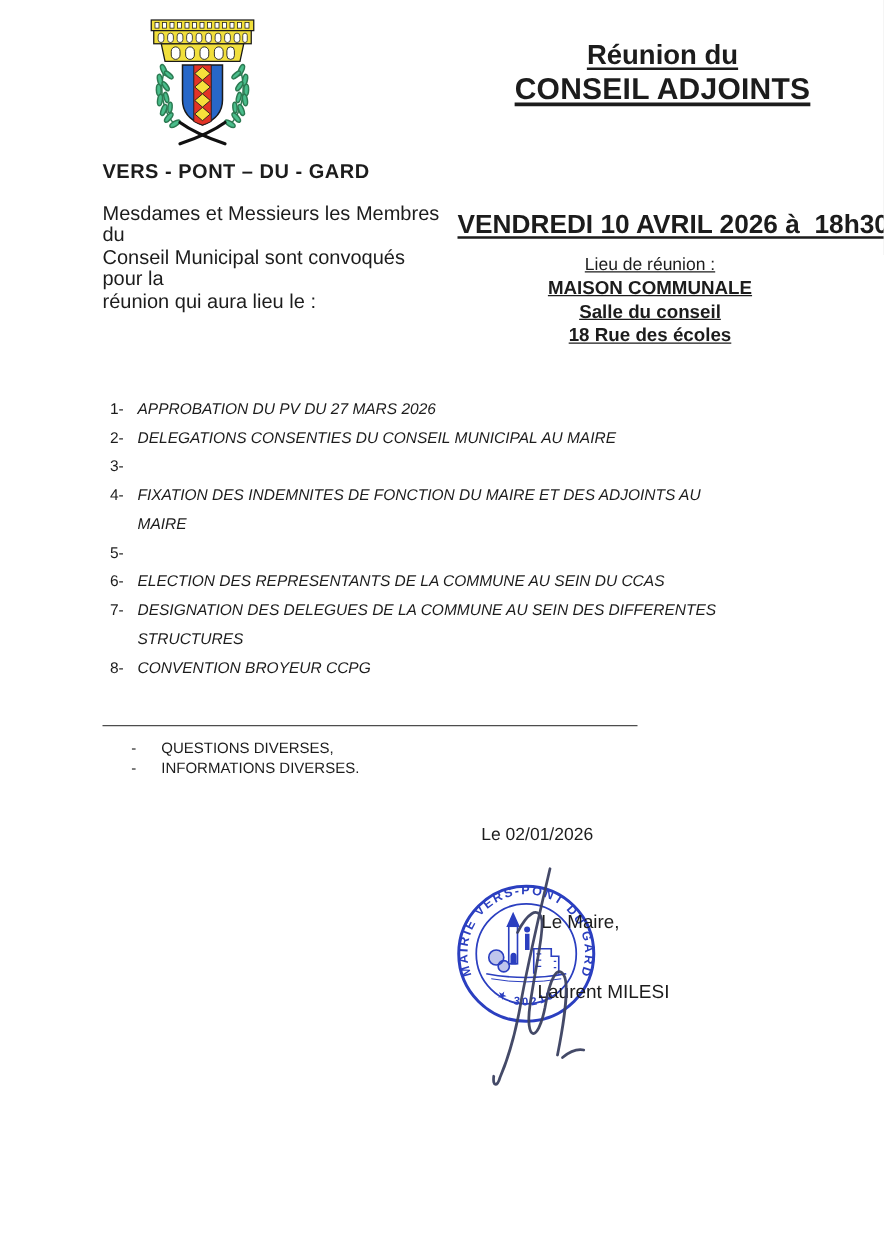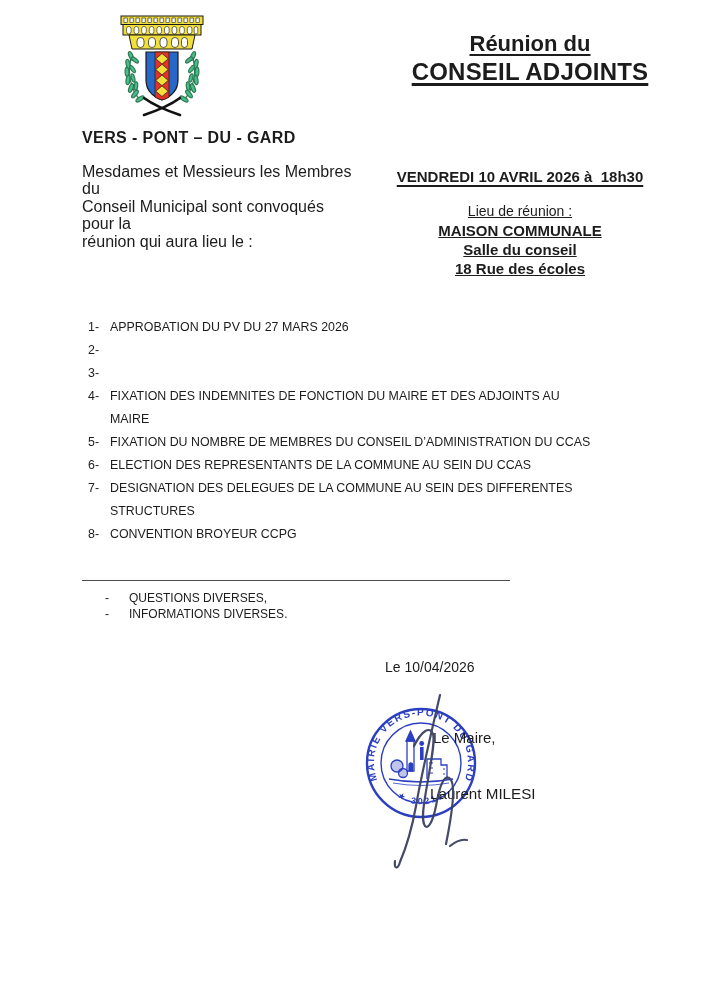--- a/index.html
+++ b/index.html
@@ -16,31 +16,31 @@
 
   
   .coat{left:113px;top:14px;width:98px;height:108px;}
   .commune-name{left:82px;top:129px;font-size:16px;font-weight:bold;letter-spacing:.4px;}
   .intro{left:82px;top:163px;width:272px;font-size:16px;line-height:17.4px;white-space:pre-line;}
 
   .title-block{left:385px;top:31px;width:290px;text-align:center;font-weight:bold;}
   .title-l1{font-size:22px;line-height:26px;text-decoration:underline;text-decoration-thickness:2.4px;text-underline-offset:3px;}
   .title-l2{font-size:24px;line-height:29px;text-decoration:underline;text-decoration-thickness:2.6px;text-underline-offset:3px;letter-spacing:.2px;}
 
-  .datetime{left:366px;top:168px;width:308px;text-align:center;font-size:15px;font-weight:bold;
+  .datetime{left:366px;top:168px;width:308px;text-align:center;font-size:21px;font-weight:bold;
     text-decoration:underline;text-decoration-thickness:1.8px;text-underline-offset:3px;white-space:pre;}
   .place-block{left:366px;top:202px;width:308px;text-align:center;text-decoration:underline;}
   .place-label{font-size:14px;line-height:18px;margin-bottom:1px;}
   .place-line{font-size:15px;font-weight:bold;line-height:19.2px;}
 
   
   .agenda{left:88px;top:316px;width:545px;font-size:12.4px;}
   .agenda-item{display:flex;line-height:23px;}
   .agenda-item .num{flex:0 0 22px;width:22px;}
-  .agenda-item .txt{white-space:pre-wrap;max-width:505px;}
+  .agenda-item .txt{white-space:pre-wrap;max-width:505px;font-style:italic;}
 
   .divider{left:82px;top:580px;width:428px;height:0;border-top:1.4px solid #4d4d4d;}
 
   .misc{left:105px;top:591px;font-size:12px;}
   .misc-item{display:flex;line-height:15.8px;}
   .misc-item .dash{flex:0 0 24px;width:24px;}
 
   
   .sign-date{left:385px;top:659px;font-size:14px;}
   .sign-title{left:433px;top:729px;font-size:15px;z-index:3;}
@@ -163,32 +163,32 @@
     <div class="place-line">18 Rue des écoles</div>
   </div>
 
   <div class="abs agenda">
     <div class="agenda-item">
       <span class="num">1-</span>
       <span class="txt">APPROBATION DU PV DU 27 MARS 2026</span>
     </div>
     <div class="agenda-item">
       <span class="num">2-</span>
+      <span class="txt">DELEGATIONS CONSENTIES DU CONSEIL MUNICIPAL AU MAIRE</span>
     </div>
     <div class="agenda-item">
       <span class="num">3-</span>
     </div>
     <div class="agenda-item">
       <span class="num">4-</span>
       <span class="txt">FIXATION DES INDEMNITES DE FONCTION DU MAIRE ET DES ADJOINTS AU
 MAIRE</span>
     </div>
     <div class="agenda-item">
       <span class="num">5-</span>
-      <span class="txt">FIXATION DU NOMBRE DE MEMBRES DU CONSEIL D’ADMINISTRATION DU CCAS</span>
     </div>
     <div class="agenda-item">
       <span class="num">6-</span>
       <span class="txt">ELECTION DES REPRESENTANTS DE LA COMMUNE AU SEIN DU CCAS</span>
     </div>
     <div class="agenda-item">
       <span class="num">7-</span>
       <span class="txt">DESIGNATION DES DELEGUES DE LA COMMUNE AU SEIN DES DIFFERENTES
 STRUCTURES</span>
     </div>
@@ -204,21 +204,21 @@
     <div class="misc-item">
       <span class="dash">-</span>
       <span>QUESTIONS DIVERSES,</span>
     </div>
     <div class="misc-item">
       <span class="dash">-</span>
       <span>INFORMATIONS DIVERSES.</span>
     </div>
   </div>
 
-  <div class="abs sign-date">Le 10/04/2026</div>
+  <div class="abs sign-date">Le 02/01/2026</div>
 
   <svg class="abs stamp" viewBox="0 0 116 116">
     <defs>
       <path id="arcTop" d="M 14.8,76 A 47 47 0 1 1 101.2,76" fill="none"></path>
       <path id="arcBottom" d="M 24,82 A 42 42 0 0 0 92,82" fill="none"></path>
     </defs>
     <g stroke="#2b3fc0" fill="none">
       <circle cx="58" cy="58" r="54" stroke-width="2.4"></circle>
       <circle cx="58" cy="58" r="40" stroke-width="1.4"></circle>
     </g>

